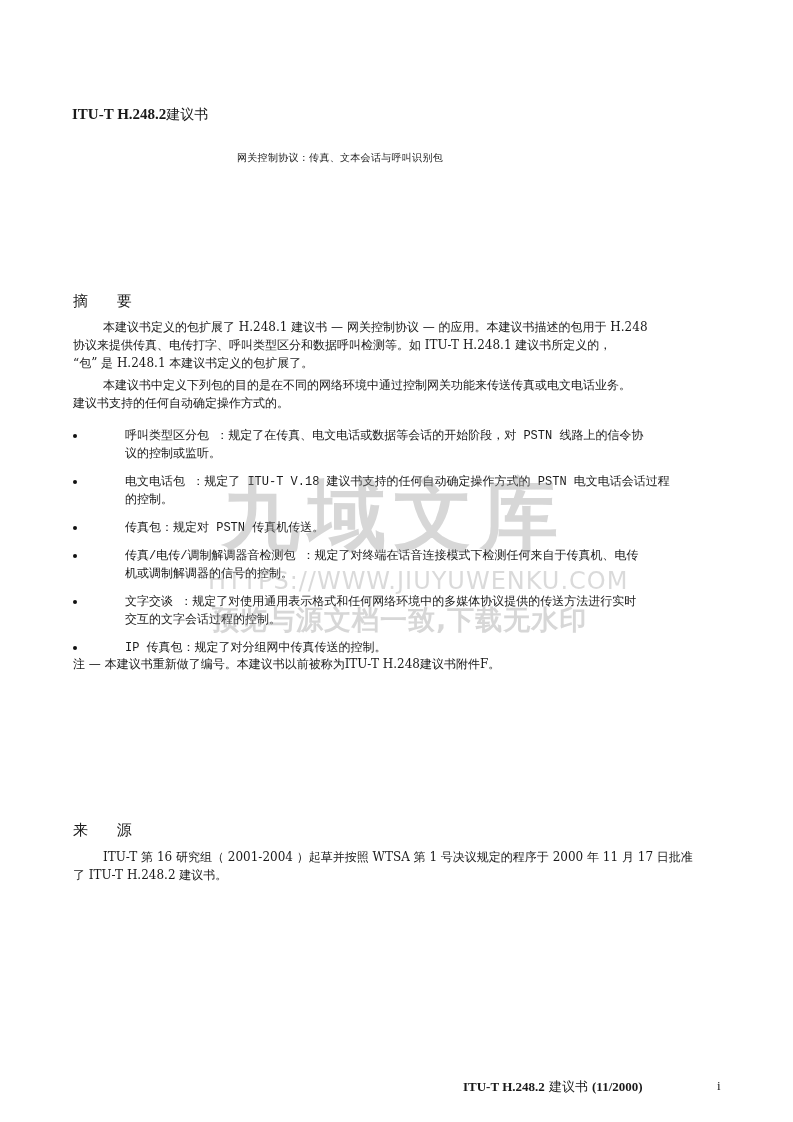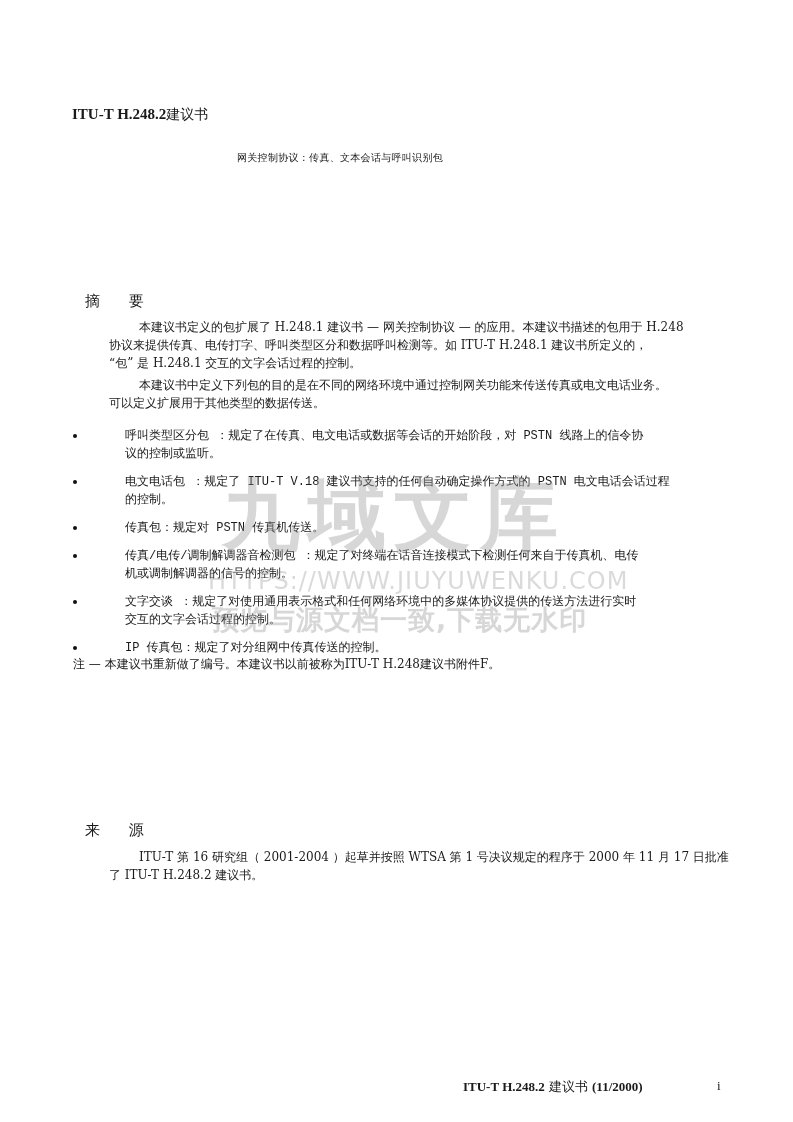--- a/index.html
+++ b/index.html
@@ -31,34 +31,33 @@
 
     .doc-title {
       left: 237px; top: 151px;
       font-size: 10px;
       letter-spacing: 0.3px;
     }
 
     .section-heading {
       font-size: 15px;
       letter-spacing: 12px;
-      margin-left: 12px;
     }
     .summary-heading { left: 73px; top: 292px; }
     .source-heading { left: 73px; top: 821px; }
 
     .para {
       position: absolute;
       left: 73px;
       width: 660px;
       font-size: 12px;
       line-height: 18px;
       text-align: justify;
     }
-    .para .line { display: block; white-space: nowrap; margin-left: 36px; }
+    .para .line { display: block; white-space: nowrap; }
     .para .indent { padding-left: 30px; }
 
     .p1 { top: 318px; }
     .p2 { top: 376px; }
 
     .bullet-list {
       position: absolute;
       left: 73px;
       top: 427px;
       width: 660px;
@@ -122,26 +121,26 @@
     <b>ITU-T H.248.2</b><span>建议书</span>
   </div>
 
   <div class="abs doc-title">网关控制协议：传真、文本会话与呼叫识别包</div>
 
   <div class="abs section-heading summary-heading">摘 要</div>
 
   <div class="para p1">
     <span class="line indent">本建议书定义的包扩展了  H.248.1 建议书 — 网关控制协议  — 的应用。本建议书描述的包用于   H.248</span>
     <span class="line">协议来提供传真、电传打字、呼叫类型区分和数据呼叫检测等。如            ITU-T H.248.1   建议书所定义的，</span>
-    <span class="line">“包” 是 H.248.1 交互的文字会话过程的控制。</span>
+    <span class="line">“包” 是 H.248.1 本建议书定义的包扩展了。</span>
   </div>
 
   <div class="para p2">
     <span class="line indent">本建议书中定义下列包的目的是在不同的网络环境中通过控制网关功能来传送传真或电文电话业务。</span>
-    <span class="line">可以定义扩展用于其他类型的数据传送。</span>
+    <span class="line">建议书支持的任何自动确定操作方式的。</span>
   </div>
 
   <ul class="bullet-list">
     <li class="bullet-item">
       <span class="dot"></span>
       <span class="line">呼叫类型区分包 ：规定了在传真、电文电话或数据等会话的开始阶段，对      PSTN  线路上的信令协</span>
       <span class="line">议的控制或监听。</span>
     </li>
     <li class="bullet-item">
       <span class="dot"></span>

